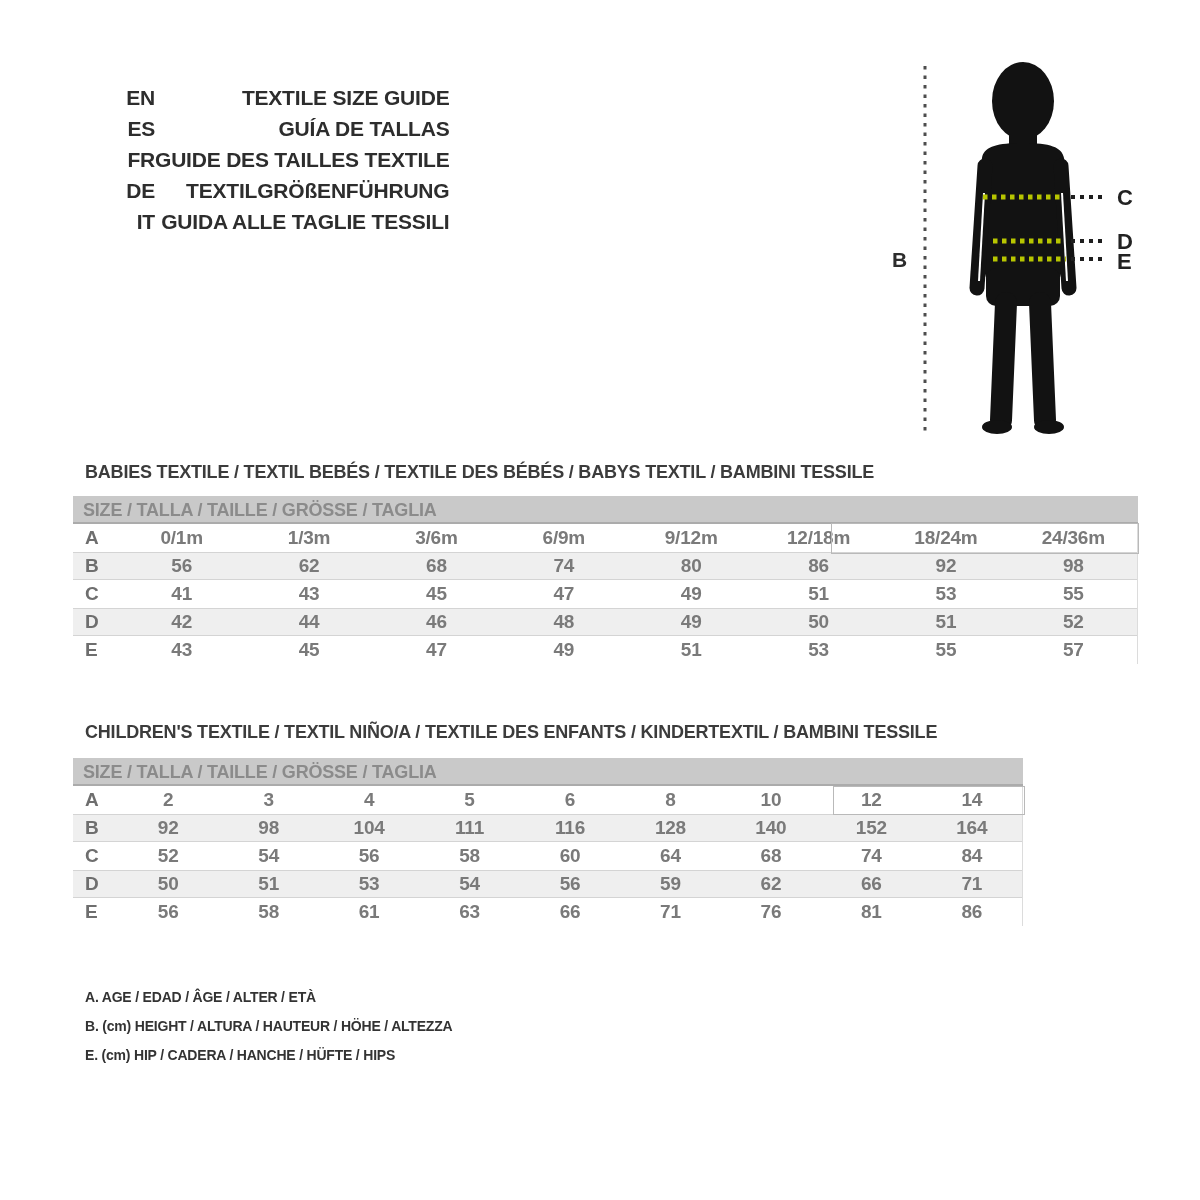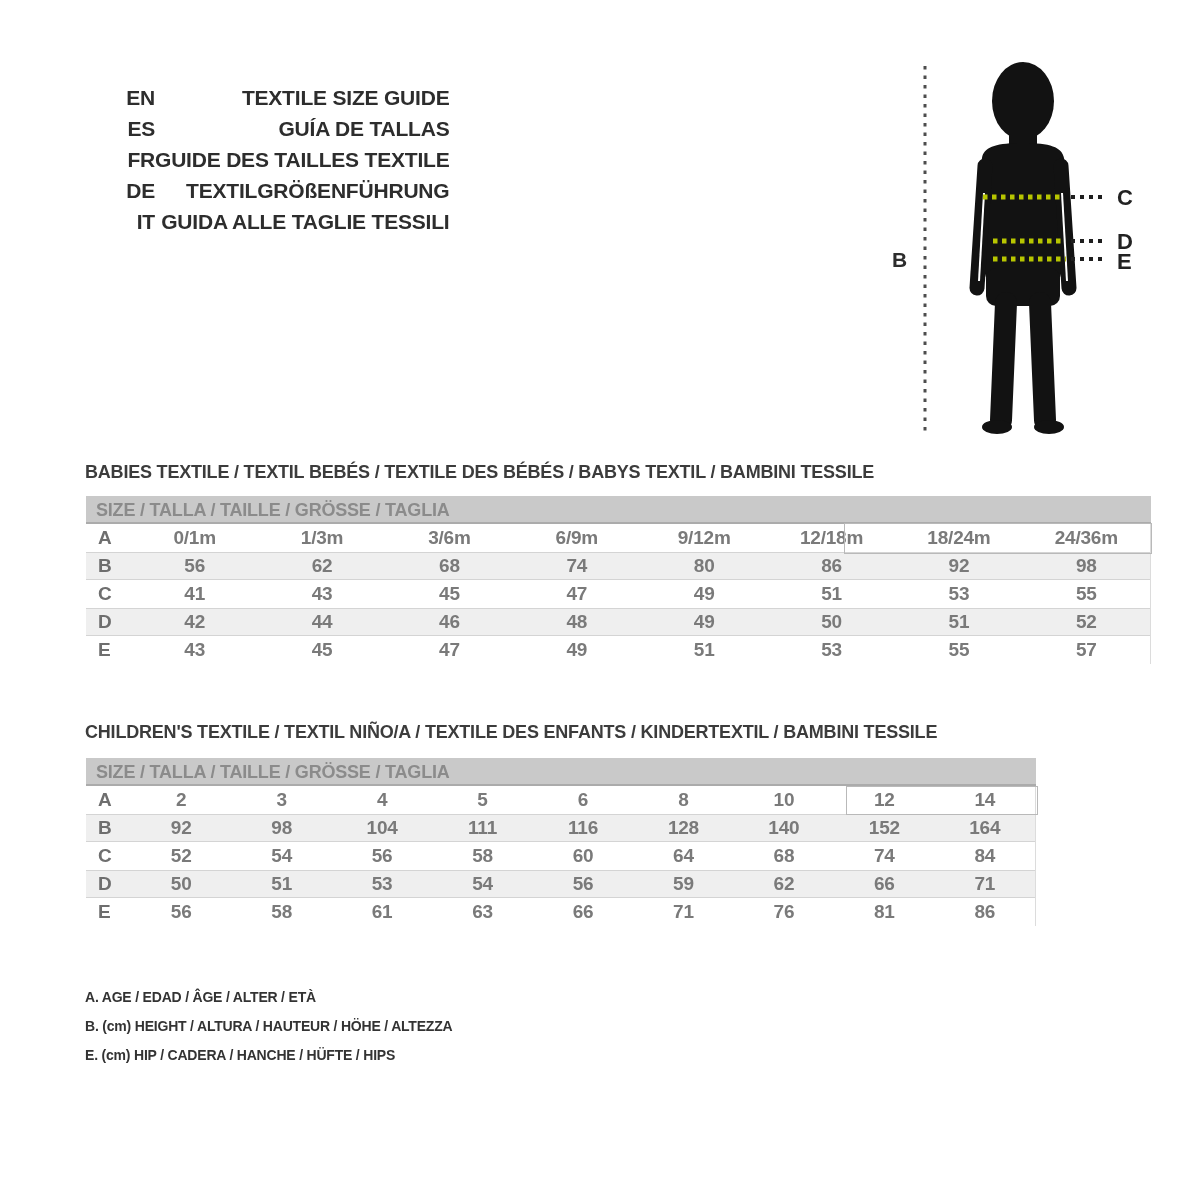--- a/index.html
+++ b/index.html
@@ -16,21 +16,21 @@
   .lang-code, .lang-label {
     font-size:21px; font-weight:bold; color:#2d2d2d; letter-spacing:-0.2px; white-space:nowrap;text-align:right;
   }
 
   
   .section-title {
     font-size:18px; font-weight:bold; color:#3c3c3c; letter-spacing:-0.2px; white-space:nowrap;
   }
 
   
-  .size-table { position:absolute; left:86px; }
+  .size-table { position:absolute; left:73px; }
   .gbar {
     height:28px; background:#c9c9c9; border-bottom:2px solid #ababab;
     color:#8b8b8b; font-size:18px; font-weight:bold; line-height:28px;
     padding-left:10px; box-sizing:border-box; letter-spacing:-0.2px;
   }
   .rows-wrap { border-right:1px solid #dcdcdc; }
   .trow { display:grid; height:28px; align-items:center; box-sizing:border-box; }
   .cols8 .trow { grid-template-columns:45px repeat(8,1fr); }
   .cols9 .trow { grid-template-columns:45px repeat(9,1fr); }
   .trow.band { background:#efefef; border-top:1px solid #d4d4d4; border-bottom:1px solid #d4d4d4; }

